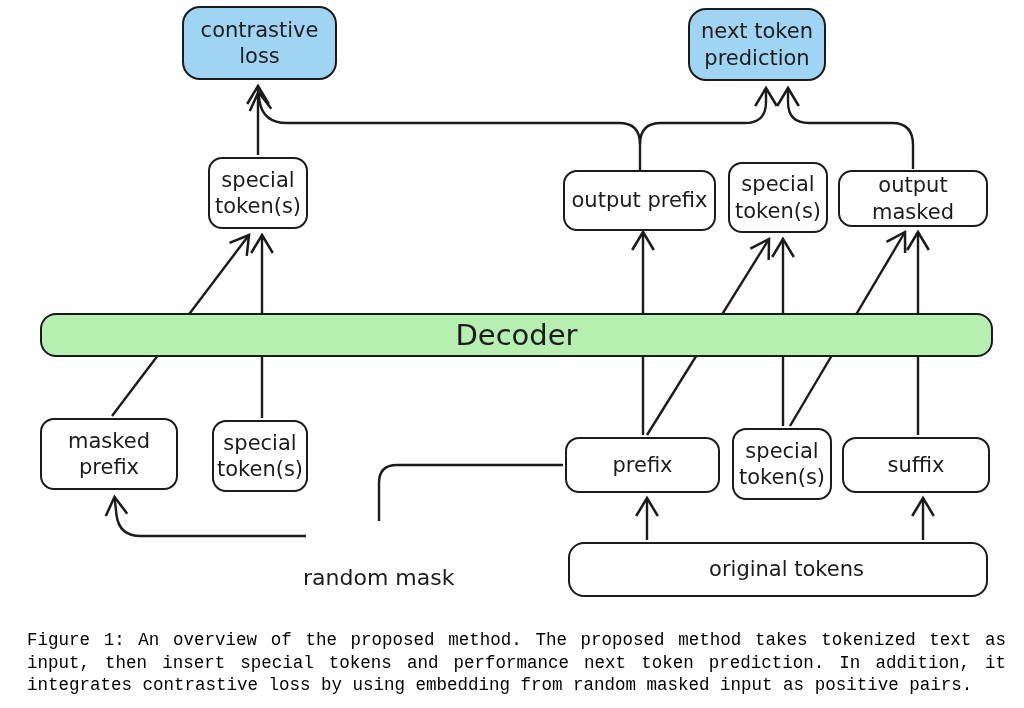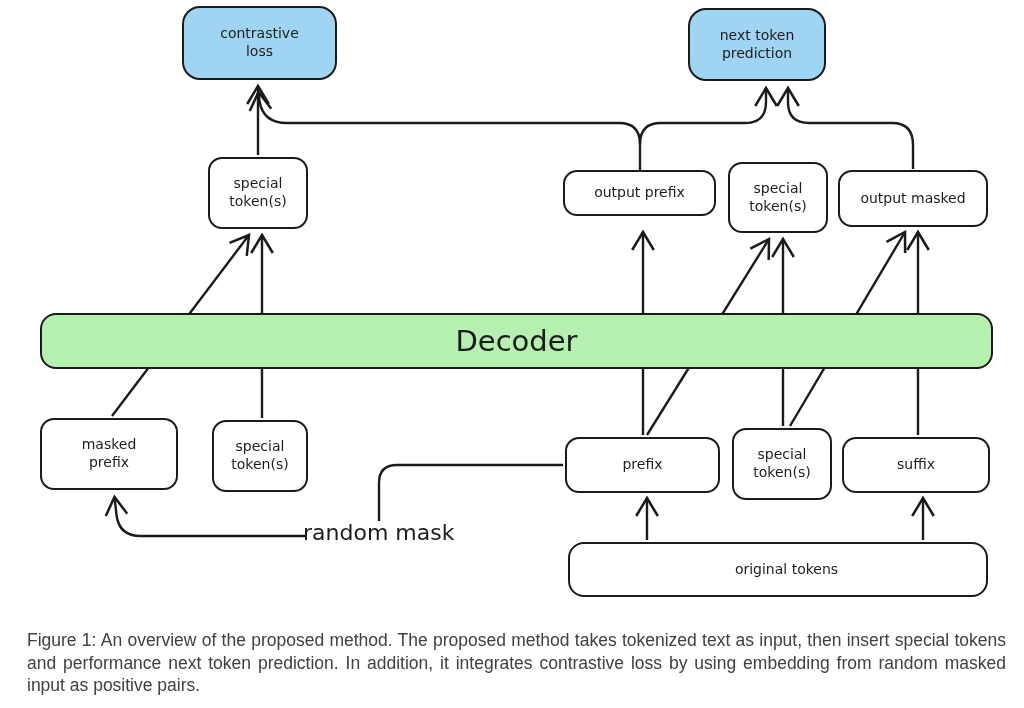--- a/index.html
+++ b/index.html
@@ -3,29 +3,29 @@
 <meta charset="utf-8">
 <style>
   html,body{margin:0;padding:0;background:#fff;}
   .stage{position:relative;width:1024px;height:708px;background:#ffffff;
          font-family:"DejaVu Sans",sans-serif;overflow:hidden;}
   svg.wires{position:absolute;left:0;top:0;z-index:1;}
   .edge{fill:none;stroke:#1b1b1b;stroke-width:2.4;}
   .node{position:absolute;z-index:2;box-sizing:border-box;
         display:flex;align-items:center;justify-content:center;
         border:2.5px solid #1b1b1b;background:#ffffff;color:#1c1c1c;
-        font-size:14px;line-height:1.26;text-align:center;}
+        font-size:21px;line-height:1.26;text-align:center;}
   .node > span{display:block;width:100%;white-space:pre-line;text-align:center;}
   .blue{background:#9fd5f2;border-radius:18px;}
   .white{border-radius:14px;}
   .decoder{background:#b6f0b0;border-radius:16px;font-size:29px;}
-  .floating-label{position:absolute;z-index:2;color:#1c1c1c;font-size:22px;white-space:nowrap;}
+  .floating-label{position:absolute;z-index:2;color:#1c1c1c;font-size:22px;white-space:nowrap;margin-top:45px;}
   .caption{position:absolute;left:27px;top:629px;width:979px;z-index:2;
-           font-family:Liberation Sans, sans-serif;font-size:17.5px;line-height:22.5px;
-           text-align:justify;color:#404040;}
+           font-family:Liberation Mono, monospace;font-size:17.5px;line-height:22.5px;
+           text-align:justify;color:#000000;}
 </style>
 </head>
 <body>
 
 <div class="stage">
 
   <svg class="wires" width="1024" height="620" viewBox="0 0 1024 620">
     <defs>
       <marker id="arw" viewBox="0 0 10 12" refX="8.5" refY="6" markerWidth="10" markerHeight="12" orient="auto" markerUnits="strokeWidth">
         <path d="M1 1.5 L8.5 6 L1 10.5" fill="none" stroke="#1b1b1b" stroke-width="1.05"></path>
@@ -58,32 +58,32 @@
   </div>
   <div class="node blue" style="left:688px;top:8px;width:138px;height:73px;">
     <span>next token
 prediction</span>
   </div>
 
   <div class="node white" style="left:208px;top:157px;width:100px;height:72px;">
     <span>special
 token(s)</span>
   </div>
-  <div class="node white" style="left:563px;top:170px;width:153px;height:46px;">
+  <div class="node white" style="left:563px;top:170px;width:153px;height:61px;">
     <span>output prefix</span>
   </div>
   <div class="node white" style="left:728px;top:162px;width:100px;height:71px;">
     <span>special
 token(s)</span>
   </div>
   <div class="node white" style="left:838px;top:170px;width:150px;height:57px;">
     <span>output masked</span>
   </div>
 
-  <div class="node decoder" style="left:40px;top:313px;width:953px;height:56px;">
+  <div class="node decoder" style="left:40px;top:313px;width:953px;height:44px;">
     <span>Decoder</span>
   </div>
 
   <div class="node white" style="left:40px;top:418px;width:138px;height:72px;">
     <span>masked
 prefix</span>
   </div>
   <div class="node white" style="left:212px;top:420px;width:96px;height:72px;">
     <span>special
 token(s)</span>

